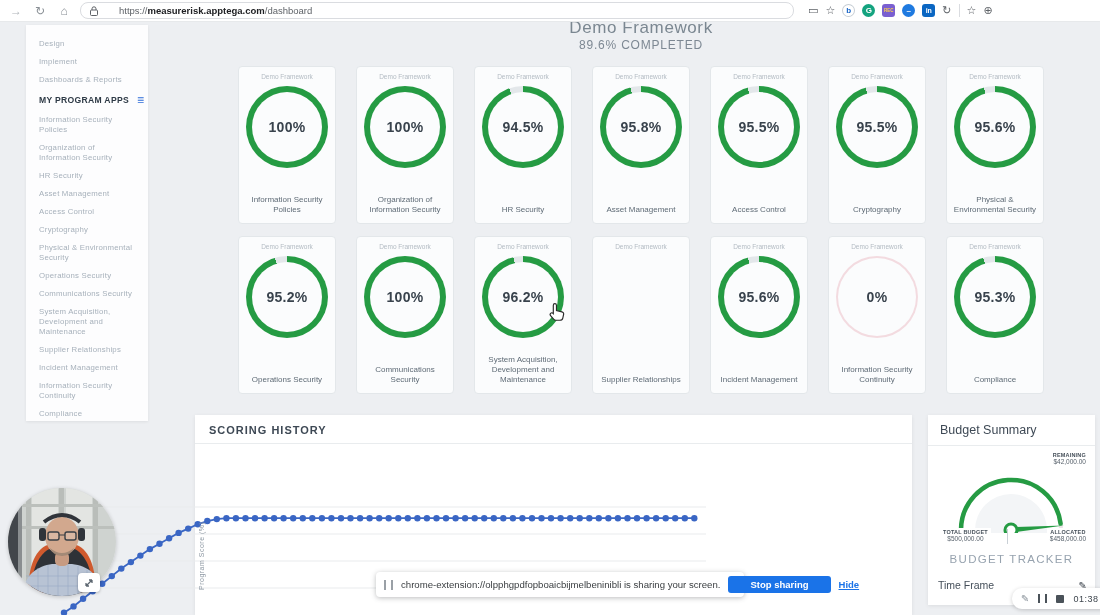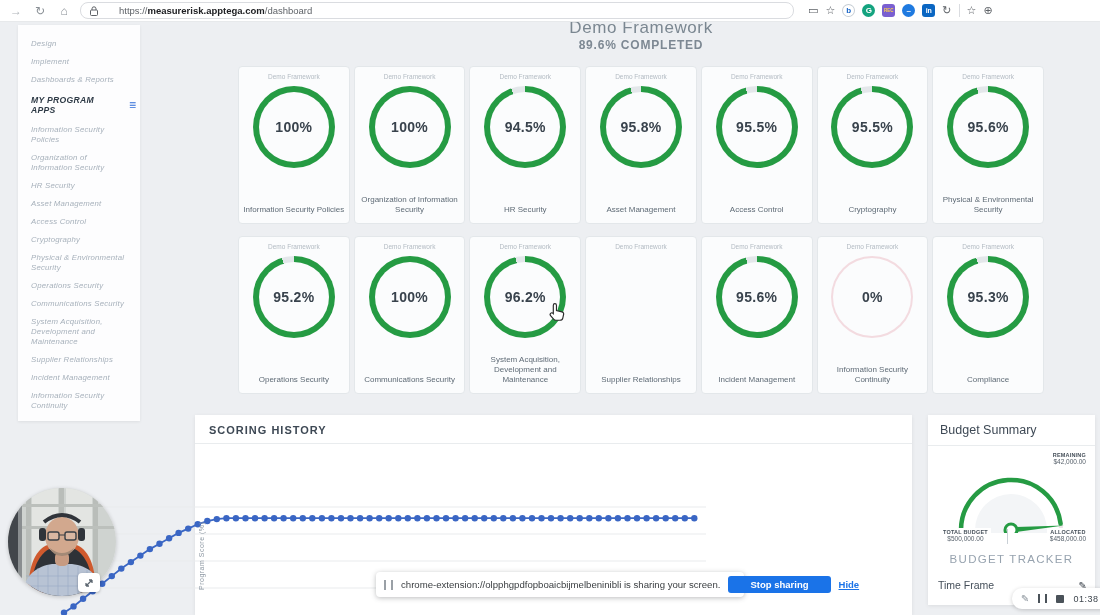--- a/index.html
+++ b/index.html
@@ -16,34 +16,34 @@
   .extrow{display:flex;align-items:center;gap:7px;margin-left:6px;}
   .ext{width:13px;height:13px;font-weight:bold;font-size:8px;line-height:13px;text-align:center;
        display:inline-block;flex:0 0 auto;}
   .ext.round{border-radius:50%;}
   .ext.square{border-radius:3px;}
   .ext.plain{width:auto;font-size:11px;font-weight:normal;color:#5f6368;}
   .ext-divider{width:1px;height:13px;background:#dadce0;flex:0 0 auto;}
   
   .page{position:absolute;top:22px;left:0;width:1100px;height:593px;background:#edeff2;overflow:hidden;}
   
-  .sidebar{position:absolute;left:18px;top:3px;width:122px;height:396px;background:#fdfdfe;
-           box-shadow:0 1px 3px rgba(0,0,0,.07);padding:6px 4px 0 13px;box-sizing:border-box;overflow:hidden;font-style:italic;}
+  .sidebar{position:absolute;left:26px;top:3px;width:122px;height:396px;background:#fdfdfe;
+           box-shadow:0 1px 3px rgba(0,0,0,.07);padding:6px 4px 0 13px;box-sizing:border-box;overflow:hidden;}
   .sb-item{font-size:7.8px;line-height:10px;color:#a7b1bb;margin:8px 0;width:98px;letter-spacing:.2px;}
-  .sb-header{display:flex;justify-content:space-between;align-items:center;margin:10px 0;width:105px;gap:10px;}
+  .sb-header{display:flex;justify-content:space-between;align-items:center;margin:10px 0;width:105px;}
   .sb-header-label{font-size:8.6px;font-weight:bold;color:#2e3a46;letter-spacing:.3px;}
   .sb-burger{color:#2e6cd8;font-size:12px;font-weight:bold;line-height:10px;}
   
   .main-title{position:absolute;left:238px;top:-4px;width:806px;text-align:center;font-size:17px;
               color:#7b8791;letter-spacing:.6px;font-weight:500;}
   .completed{position:absolute;left:238px;top:16px;width:806px;text-align:center;font-size:12px;
-             font-weight:bold;color:#7d8893;letter-spacing:.8px;}
+             font-weight:normal;color:#7d8893;letter-spacing:.8px;}
   
   #gaugeGrid{position:absolute;left:238px;top:44px;width:806px;display:grid;
-             grid-template-columns:repeat(7,1fr);gap:12px 4px;}
+             grid-template-columns:repeat(7,1fr);gap:12px 20px;}
   .gcard{background:#fbfcfd;border:1px solid #e3e7ea;border-radius:4px;height:158px;box-sizing:border-box;
          display:flex;flex-direction:column;align-items:center;padding-top:6px;}
   .gfw{font-size:6.5px;color:#b3bbc3;margin-bottom:6px;}
   .ring{width:82px;height:82px;border-radius:50%;display:flex;align-items:center;justify-content:center;}
   .ring-inner{width:70px;height:70px;border-radius:50%;background:#fbfcfd;display:flex;align-items:center;justify-content:center;}
   .ring.zero .ring-inner{width:78px;height:78px;}
   .gpct{font-size:14px;font-weight:600;color:#39434d;letter-spacing:.3px;}
   .glabel{margin-top:auto;margin-bottom:8px;font-size:8px;line-height:10px;color:#5f6b76;
           text-align:center;padding:0 3px;}
   

